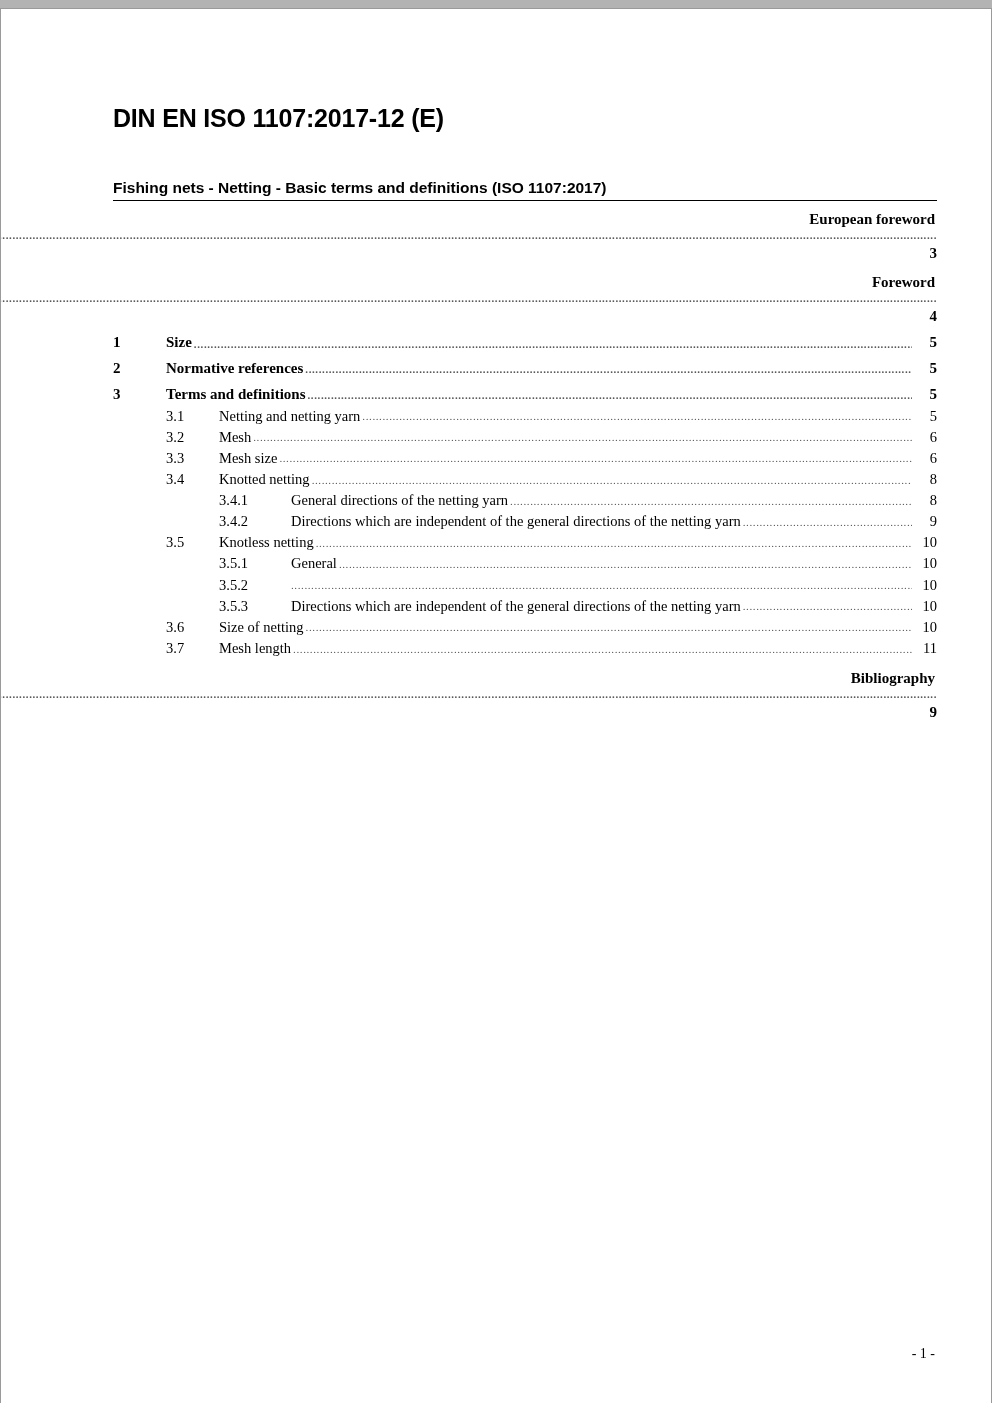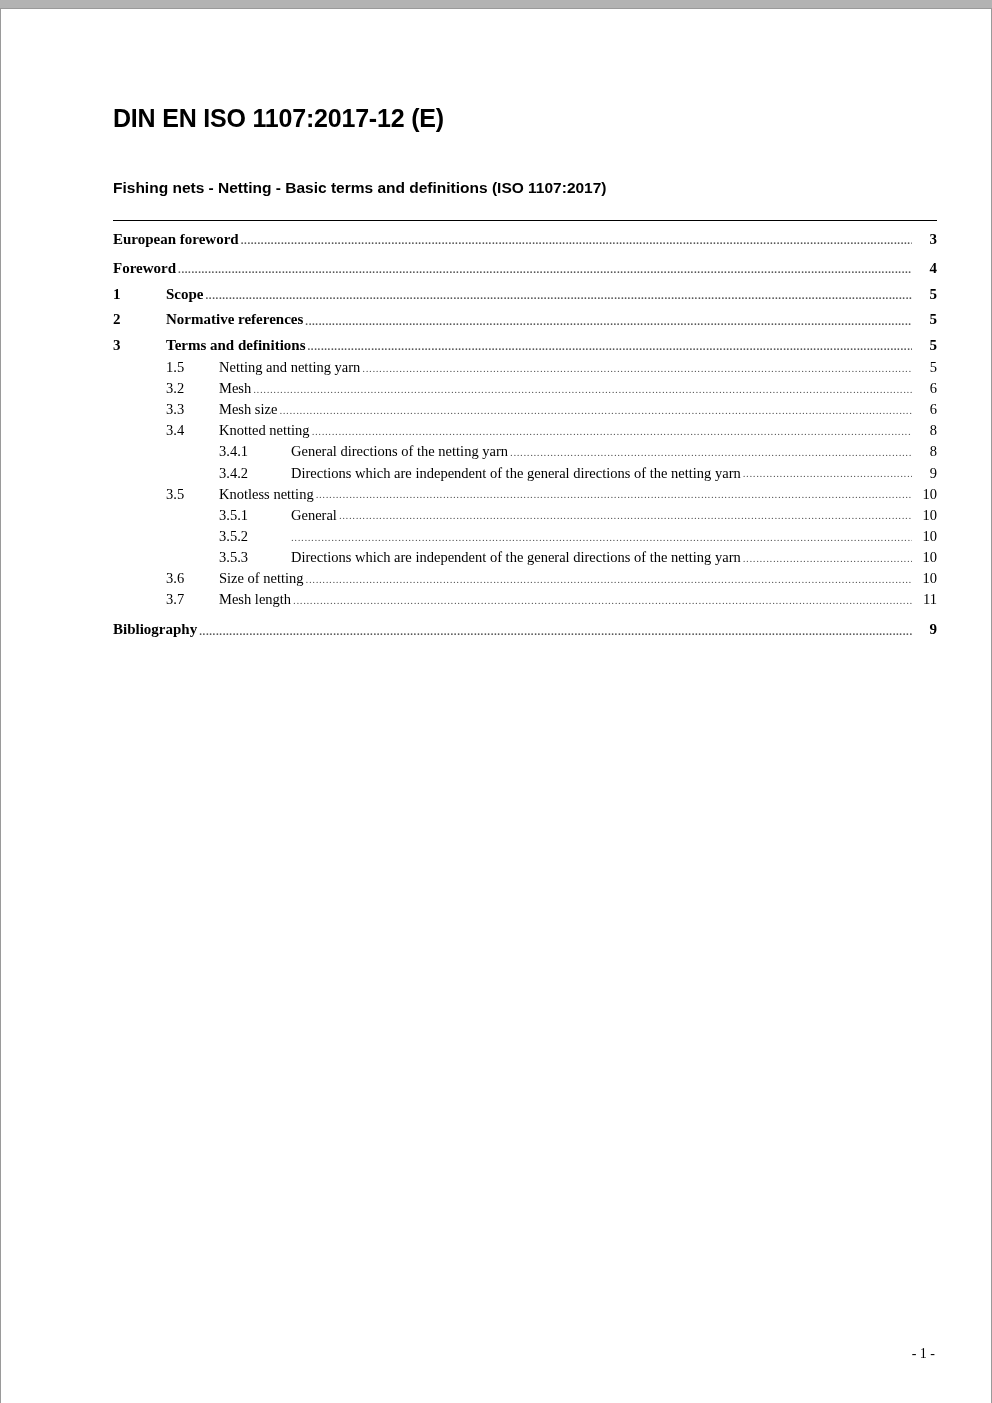--- a/index.html
+++ b/index.html
@@ -30,21 +30,21 @@
     color: #000;
     letter-spacing: -0.2px;
     margin-top: 95px;
   }
   .doc-title {
     font-family: "Liberation Sans", sans-serif;
     font-weight: bold;
     font-size: 15.5px;
     color: #000;
     margin-top: 46px;
-    padding-bottom: 23px;
+    padding-bottom: 3px;
     border-bottom: 1.5px solid #000;
   }
   .contents-heading {
     font-family: "Liberation Serif", serif;
     font-weight: bold;
     font-size: 25px;
     color: #000;
     margin-top: 47px;
     letter-spacing: 0.2px;
   }
@@ -87,20 +87,21 @@
     flex: 0 0 auto;
     text-align: right;
     padding-left: 3px;
   }
 
   
   .lvl0 {
     font-size: 15px;
     font-weight: bold;
     margin-top: 9px;
+    flex-direction: column;
   }
   .lvl0 .toc-num { width: 0; }
   .lvl0 .toc-page { min-width: 22px; }
 
   
   .lvl1 {
     font-size: 15px;
     font-weight: bold;
     margin-top: 6px;
   }
@@ -157,38 +158,38 @@
           <span class="toc-page">3</span>
         </div>
         <div class="toc-row lvl0">
           <span class="toc-num"></span>
           <span class="toc-label">Foreword</span>
           <span class="toc-dots">................................................................................................................................................................................................................................................................................................................................................................................................................</span>
           <span class="toc-page">4</span>
         </div>
         <div class="toc-row lvl1">
           <span class="toc-num">1</span>
-          <span class="toc-label">Scope</span>
+          <span class="toc-label">Size</span>
           <span class="toc-dots">................................................................................................................................................................................................................................................................................................................................................................................................................</span>
           <span class="toc-page">5</span>
         </div>
         <div class="toc-row lvl1">
           <span class="toc-num">2</span>
           <span class="toc-label">Normative references</span>
           <span class="toc-dots">................................................................................................................................................................................................................................................................................................................................................................................................................</span>
           <span class="toc-page">5</span>
         </div>
         <div class="toc-row lvl1">
           <span class="toc-num">3</span>
           <span class="toc-label">Terms and definitions</span>
           <span class="toc-dots">................................................................................................................................................................................................................................................................................................................................................................................................................</span>
           <span class="toc-page">5</span>
         </div>
         <div class="toc-row lvl2">
-          <span class="toc-num">1.5</span>
+          <span class="toc-num">3.1</span>
           <span class="toc-label">Netting and netting yarn</span>
           <span class="toc-dots">................................................................................................................................................................................................................................................................................................................................................................................................................</span>
           <span class="toc-page">5</span>
         </div>
         <div class="toc-row lvl2">
           <span class="toc-num">3.2</span>
           <span class="toc-label">Mesh</span>
           <span class="toc-dots">................................................................................................................................................................................................................................................................................................................................................................................................................</span>
           <span class="toc-page">6</span>
         </div>

